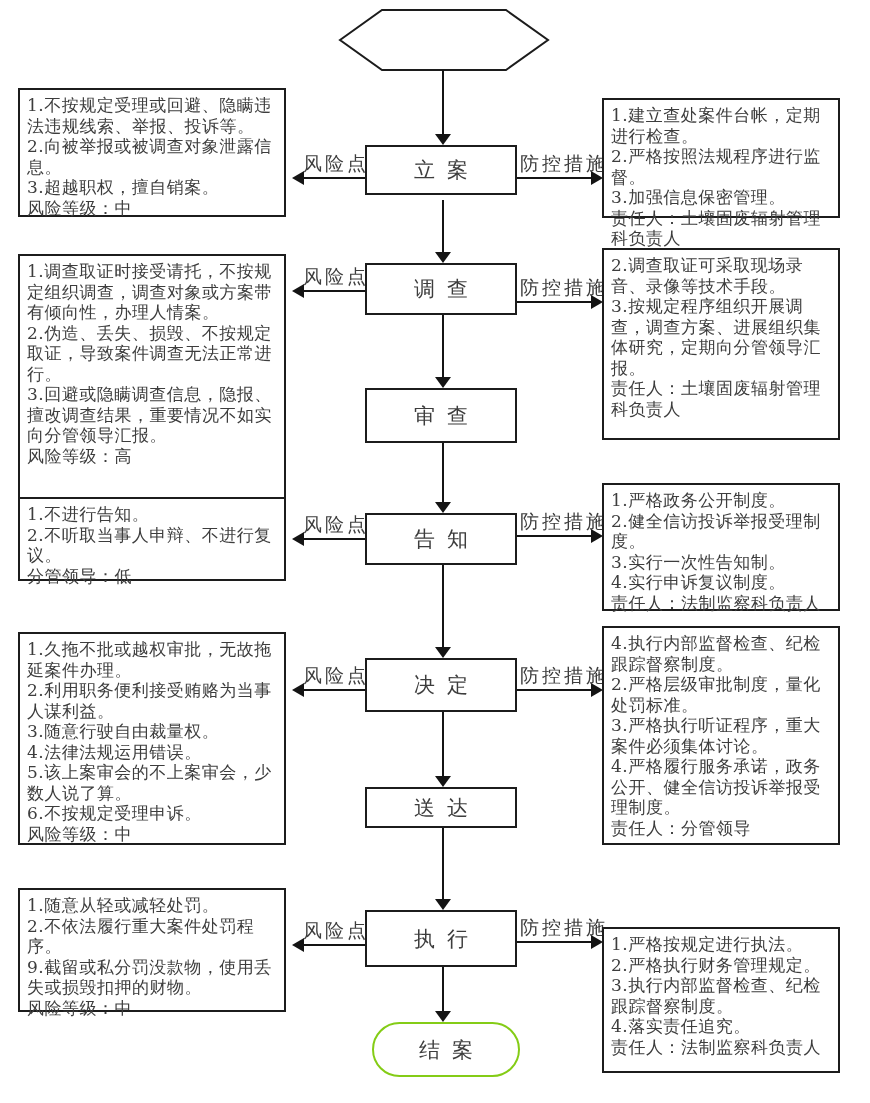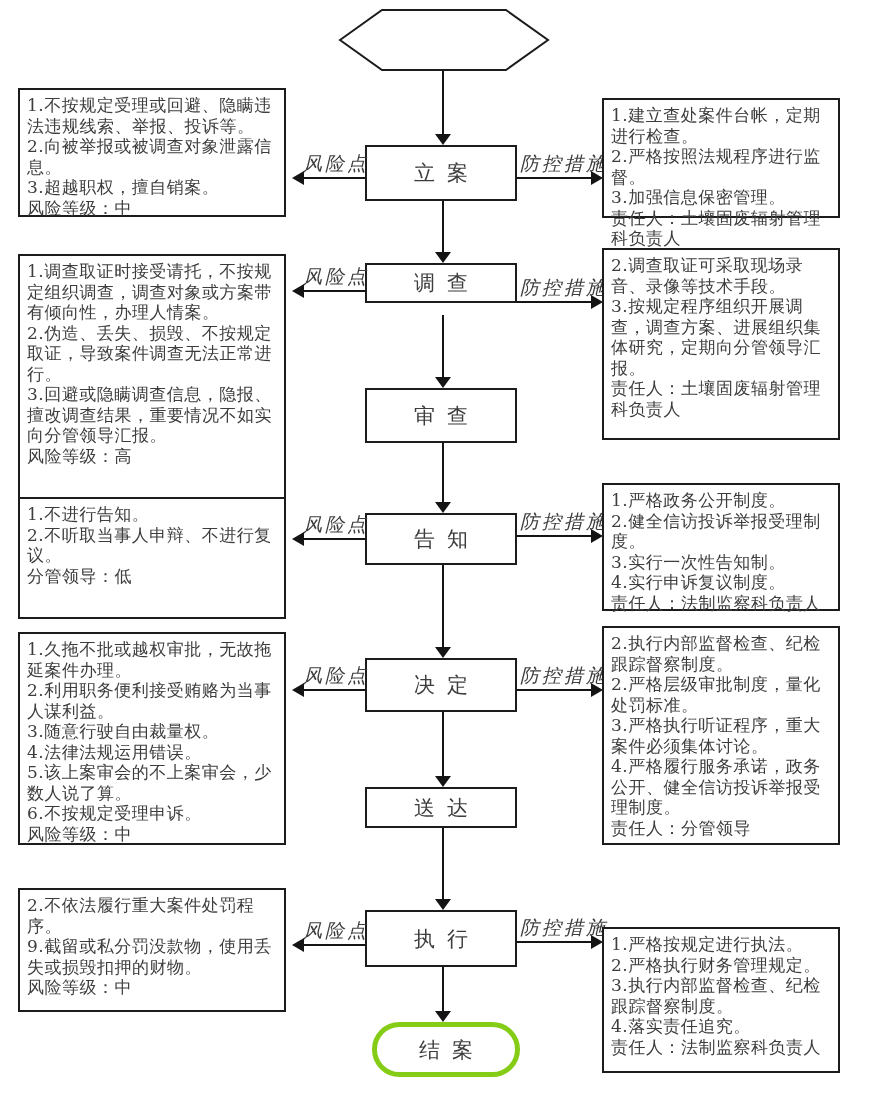--- a/index.html
+++ b/index.html
@@ -15,21 +15,21 @@
   }
   .left-box{left:18px;width:268px;}
   .right-box{left:602px;width:238px;}
   
   .node{
     position:absolute;left:365px;width:152px;border:2px solid #1c1c1c;background:#fff;
     display:flex;align-items:center;justify-content:center;
     font-size:21px;letter-spacing:12px;padding-left:12px;box-sizing:border-box;
   }
   .terminal{
-    position:absolute;left:372px;width:148px;height:55px;border:5px solid #84cc16;
+    position:absolute;left:372px;width:148px;height:55px;border:2px solid #84cc16;
     border-radius:28px;background:#fff;display:flex;align-items:center;justify-content:center;
     font-size:21px;letter-spacing:12px;padding-left:12px;box-sizing:border-box;
   }
   .hexwrap{position:absolute;left:338px;top:8px;width:212px;height:64px;}
   .hextext{
     position:absolute;left:338px;top:8px;width:212px;height:64px;
     display:flex;align-items:center;justify-content:center;font-size:20px;letter-spacing:2px;
   }
   
   .vline{position:absolute;left:442px;width:2px;background:#141414;}
@@ -39,21 +39,21 @@
   }
   .hline{position:absolute;height:2px;background:#141414;}
   .head-left{
     position:absolute;width:0;height:0;
     border-top:7px solid transparent;border-bottom:7px solid transparent;border-right:12px solid #141414;
   }
   .head-right{
     position:absolute;width:0;height:0;
     border-top:7px solid transparent;border-bottom:7px solid transparent;border-left:12px solid #141414;
   }
-  .flow-label{position:absolute;font-size:19px;letter-spacing:3px;white-space:nowrap;color:#3d3d3d;font-style:italic;}
+  .flow-label{position:absolute;font-size:19px;letter-spacing:3px;white-space:nowrap;color:#3d3d3d;}
 </style>
 </head>
 <body>
 
 <div class="canvas">
 
   <div class="hexwrap">
     <svg width="212" height="64">
       <polygon points="2,32 44,2 168,2 210,32 168,62 44,62" fill="#ffffff" stroke="#1c1c1c" stroke-width="2"></polygon>
     </svg>
@@ -76,22 +76,22 @@
 
   <div class="vline" style="top:712px;height:64px"></div>
   <div class="head-down" style="top:776px"></div>
 
   <div class="vline" style="top:828px;height:71px"></div>
   <div class="head-down" style="top:899px"></div>
 
   <div class="vline" style="top:967px;height:44px"></div>
   <div class="head-down" style="top:1011px"></div>
 
-  <div class="node" style="top:145px;height:56px">立案</div>
-  <div class="node" style="top:263px;height:40px">调查</div>
+  <div class="node" style="top:145px;height:50px">立案</div>
+  <div class="node" style="top:263px;height:52px">调查</div>
   <div class="node" style="top:513px;height:52px">告知</div>
   <div class="node" style="top:388px;height:55px">审查</div>
   <div class="node" style="top:658px;height:54px">决定</div>
   <div class="node" style="top:787px;height:41px">送达</div>
   <div class="node" style="top:910px;height:57px">执行</div>
 
   <div class="terminal" style="top:1022px">结案</div>
 
   <div class="flow-label" style="left:303px;top:151px">风险点</div>
   <div class="hline" style="left:304px;top:177px;width:61px"></div>
@@ -133,35 +133,36 @@
       <div>2.向被举报或被调查对象泄露信息。</div>
       <div>3.超越职权，擅自销案。</div>
       <div>风险等级：中</div>
     </div>
   <div class="side-box left-box" style="top:254px;height:264px">
       <div>1.调查取证时接受请托，不按规定组织调查，调查对象或方案带有倾向性，办理人情案。</div>
       <div>2.伪造、丢失、损毁、不按规定取证，导致案件调查无法正常进行。</div>
       <div>3.回避或隐瞒调查信息，隐报、擅改调查结果，重要情况不如实向分管领导汇报。</div>
       <div>风险等级：高</div>
     </div>
-  <div class="side-box left-box" style="top:497px;height:122px">
+  <div class="side-box left-box" style="top:497px;height:84px">
       <div>1.不进行告知。</div>
       <div>2.不听取当事人申辩、不进行复议。</div>
       <div>分管领导：低</div>
     </div>
   <div class="side-box left-box" style="top:632px;height:213px">
       <div>1.久拖不批或越权审批，无故拖延案件办理。</div>
       <div>2.利用职务便利接受贿赂为当事人谋利益。</div>
       <div>3.随意行驶自由裁量权。</div>
       <div>4.法律法规运用错误。</div>
       <div>5.该上案审会的不上案审会，少数人说了算。</div>
       <div>6.不按规定受理申诉。</div>
       <div>风险等级：中</div>
     </div>
   <div class="side-box left-box" style="top:888px;height:124px">
+      <div>1.随意从轻或减轻处罚。</div>
       <div>2.不依法履行重大案件处罚程序。</div>
       <div>9.截留或私分罚没款物，使用丢失或损毁扣押的财物。</div>
       <div>风险等级：中</div>
     </div>
 
   <div class="side-box right-box" style="top:98px;height:120px">
       <div>1.建立查处案件台帐，定期进行检查。</div>
       <div>2.严格按照法规程序进行监督。</div>
       <div>3.加强信息保密管理。</div>
       <div>责任人：土壤固废辐射管理科负责人</div>
@@ -172,21 +173,21 @@
       <div>责任人：土壤固废辐射管理科负责人</div>
     </div>
   <div class="side-box right-box" style="top:483px;height:128px">
       <div>1.严格政务公开制度。</div>
       <div>2.健全信访投诉举报受理制度。</div>
       <div>3.实行一次性告知制。</div>
       <div>4.实行申诉复议制度。</div>
       <div>责任人：法制监察科负责人</div>
     </div>
   <div class="side-box right-box" style="top:626px;height:219px">
-      <div>2.执行内部监督检查、纪检跟踪督察制度。</div>
+      <div>4.执行内部监督检查、纪检跟踪督察制度。</div>
       <div>2.严格层级审批制度，量化处罚标准。</div>
       <div>3.严格执行听证程序，重大案件必须集体讨论。</div>
       <div>4.严格履行服务承诺，政务公开、健全信访投诉举报受理制度。</div>
       <div>责任人：分管领导</div>
     </div>
   <div class="side-box right-box" style="top:927px;height:146px">
       <div>1.严格按规定进行执法。</div>
       <div>2.严格执行财务管理规定。</div>
       <div>3.执行内部监督检查、纪检跟踪督察制度。</div>
       <div>4.落实责任追究。</div>

